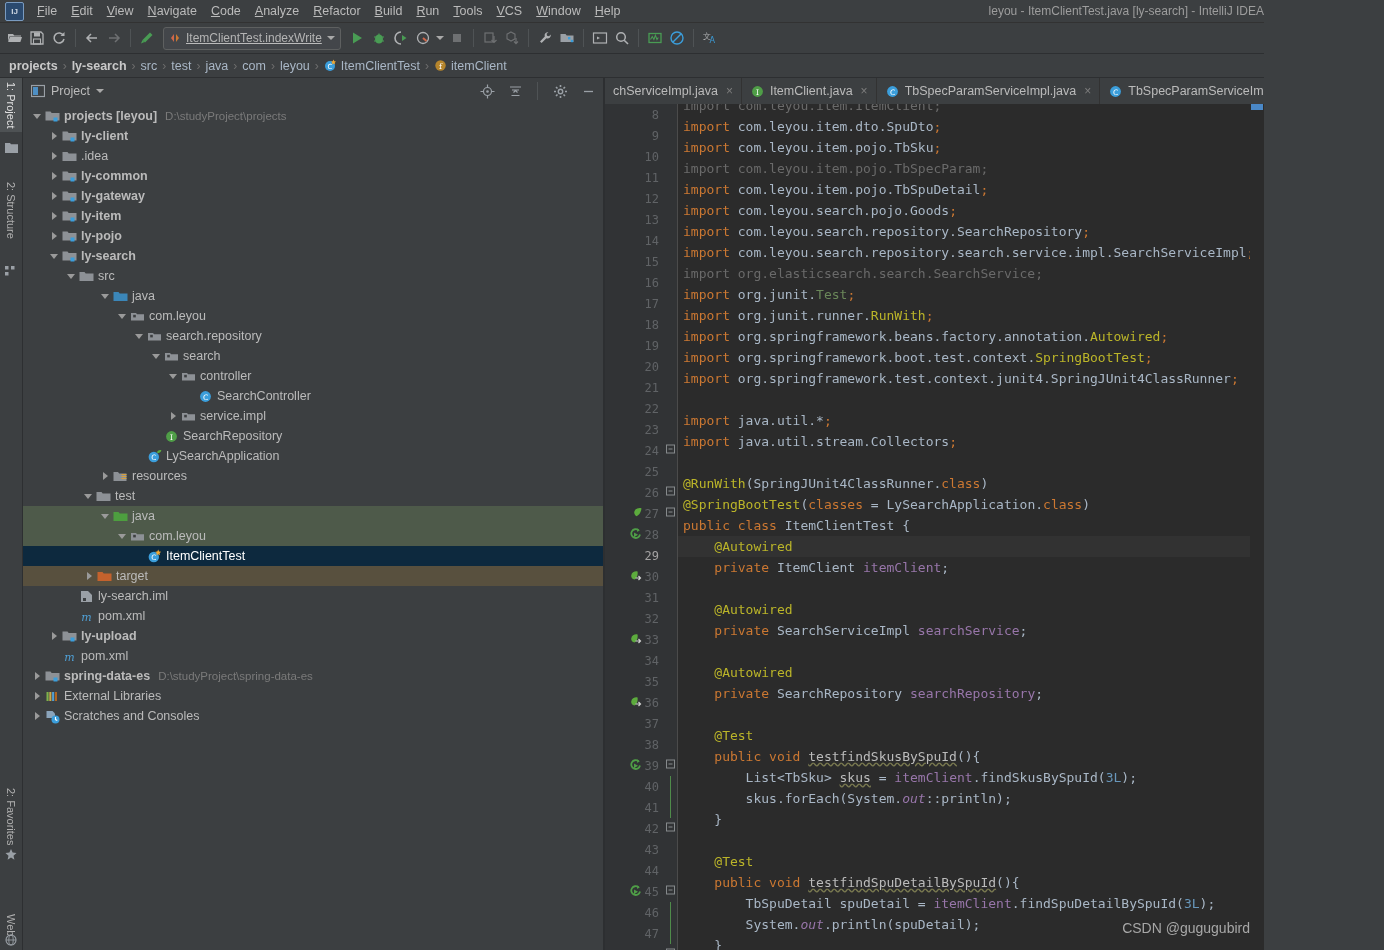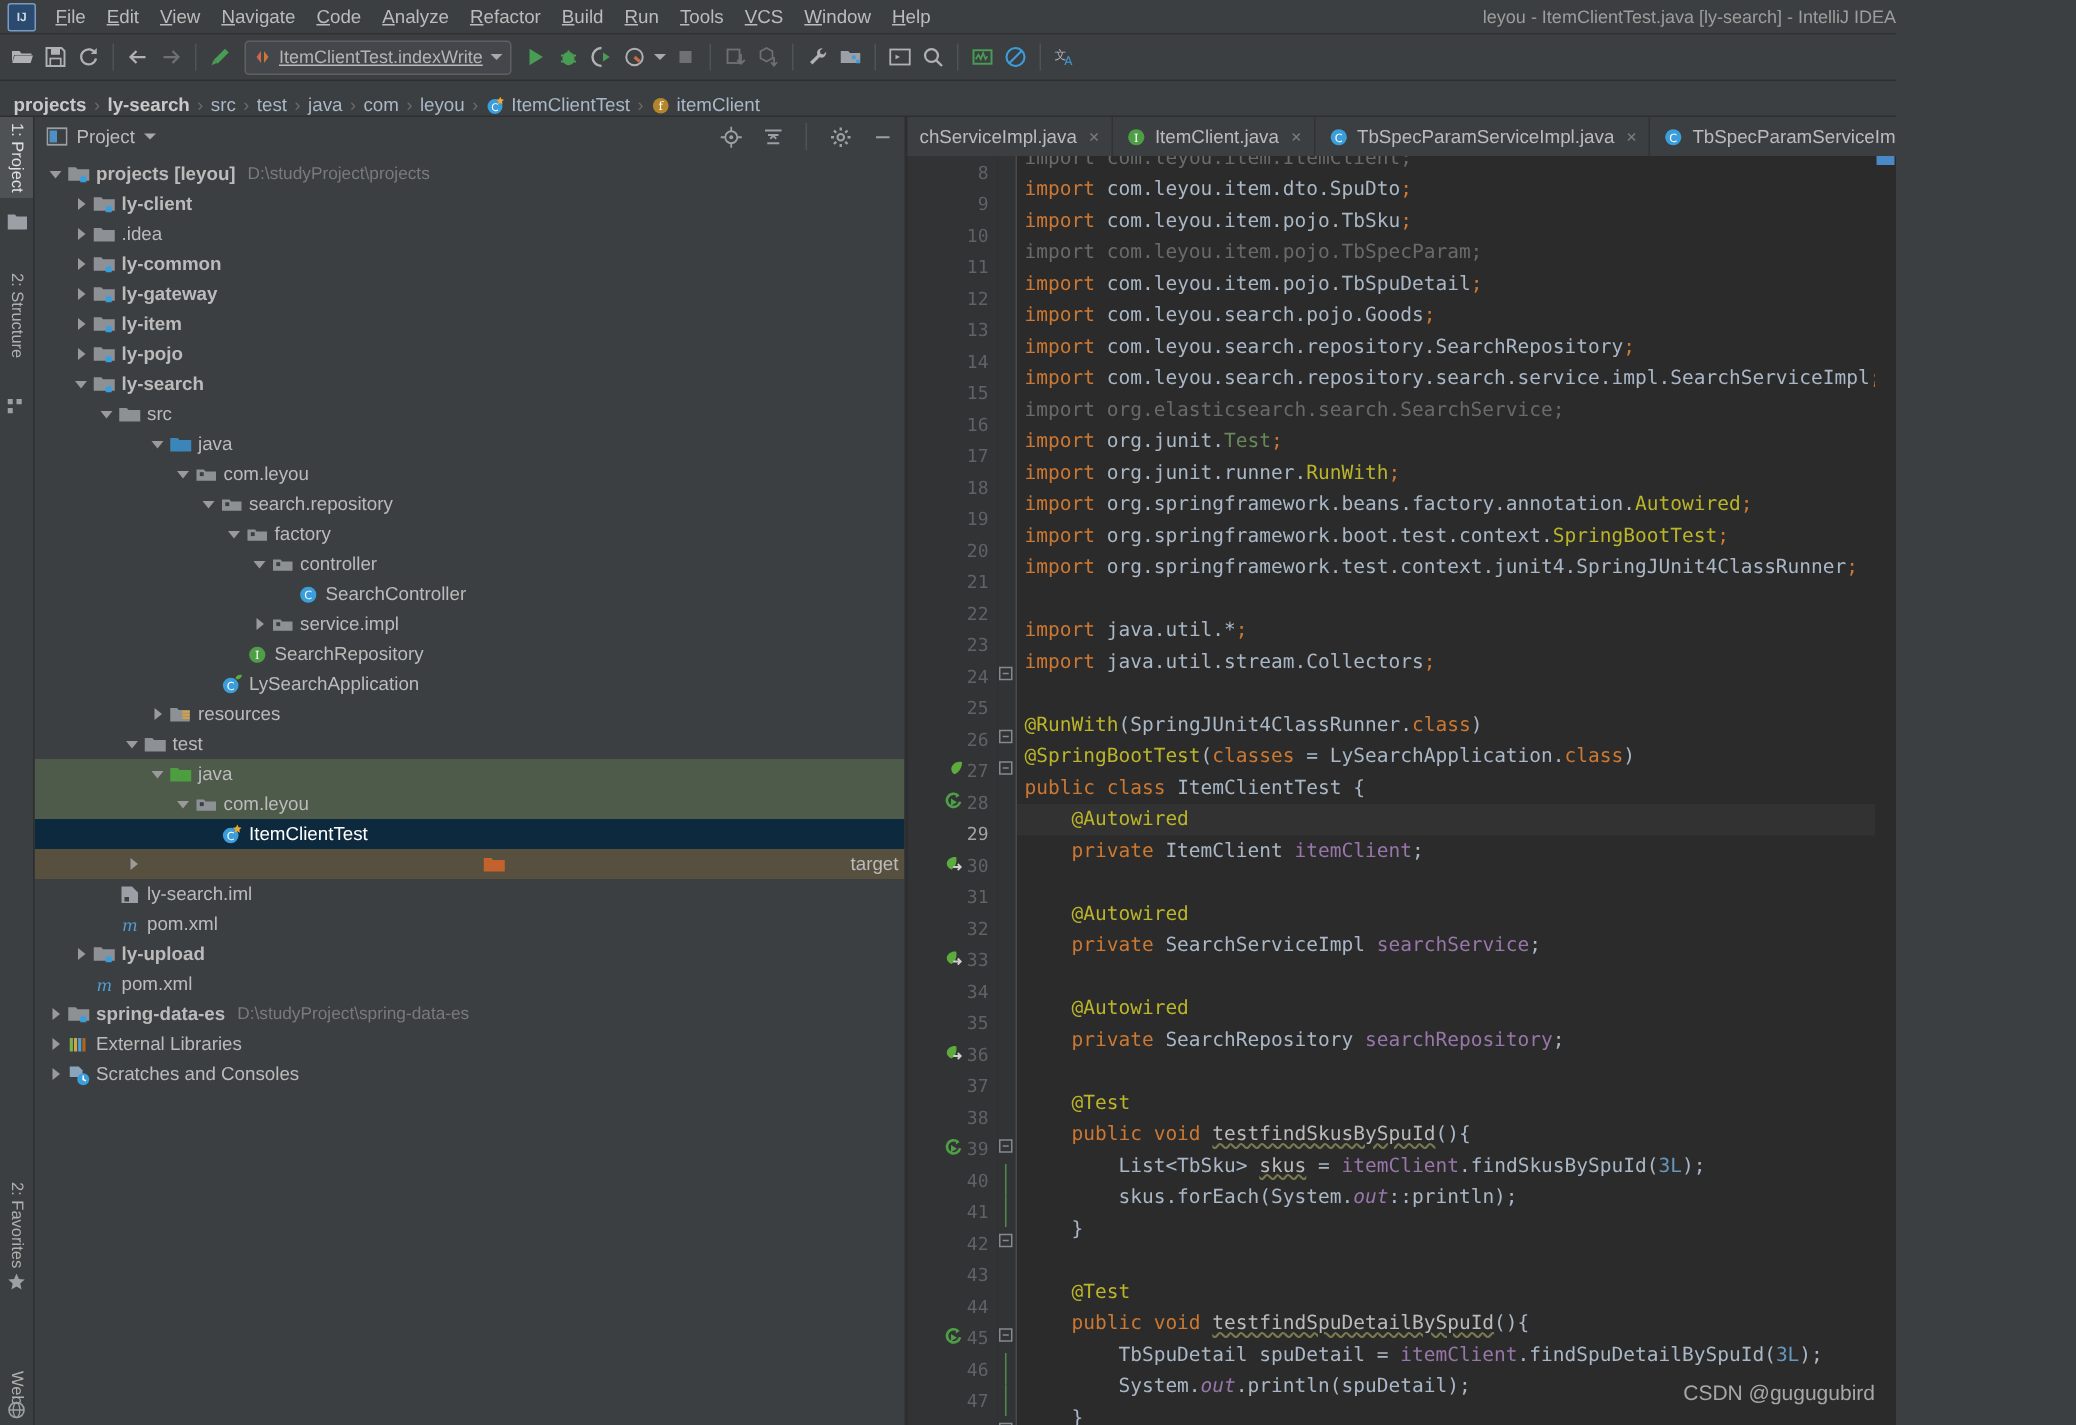--- a/index.html
+++ b/index.html
@@ -27,21 +27,21 @@
   .tb-btn{width:22px;height:22px;display:flex;align-items:center;justify-content:center;
           border-radius:2px;cursor:default;flex:none;}
   .tb-sep{width:1px;height:18px;background:#4f5355;margin:0 5px;flex:none;}
   .runcfg{display:flex;align-items:center;height:21px;border:1px solid #5e6060;
           border-radius:3px;padding:0 5px;margin:0 5px;background:#43464a;gap:5px;}
   .runcfg .cfg-text{font-size:12px;color:#b4b4b4;white-space:nowrap;}
   .caret{width:0;height:0;border-left:4px solid transparent;border-right:4px solid transparent;
          border-top:4px solid #a9a9a9;}
 
   
-  .crumbbar{height:23px;background:#3c3f41;display:flex;align-items:flex-end;
+  .crumbbar{height:23px;background:#3c3f41;display:flex;align-items:center;
             padding:0 6px;border-bottom:1px solid #2d2f31;gap:0;}
   .crumb{font-size:12.5px;color:#a9b7c6;padding:0 3px;cursor:default;display:flex;
          align-items:center;gap:4px;white-space:nowrap;}
   .crumb.bold{font-weight:bold;color:#c9c9c9;}
   .crumb-sep{color:#6d6d6d;font-size:12px;padding:0 2px;}
 
   
   .body-row{display:flex;height:876px;}
 
   
@@ -554,21 +554,21 @@
           <div class="node" style="padding-left: 127px;">
             <span class="arrow down">
               <i></i>
             </span>
             <span class="nicon">
               <svg width="15" height="15" viewBox="0 0 15 15">
                 <path d="M1 4h5l1.1 1.3h6.9V11.5H1z" fill="#8d9196"></path>
                 <rect x="3.2" y="5.8" width="2.6" height="2.6" fill="#3c3f41"></rect>
               </svg>
             </span>
-            <span class="nlabel">factory</span>
+            <span class="nlabel">search</span>
           </div>
           <div class="node" style="padding-left: 144px;">
             <span class="arrow down">
               <i></i>
             </span>
             <span class="nicon">
               <svg width="15" height="15" viewBox="0 0 15 15">
                 <path d="M1 4h5l1.1 1.3h6.9V11.5H1z" fill="#8d9196"></path>
                 <rect x="3.2" y="5.8" width="2.6" height="2.6" fill="#3c3f41"></rect>
               </svg>
@@ -668,21 +668,21 @@
             <span class="arrow"></span>
             <span class="nicon">
               <svg width="15" height="15" viewBox="0 0 15 15">
                 <circle cx="6.8" cy="8" r="5.2" fill="#3b9edb"></circle>
                 <text x="6.8" y="11" font-size="7.4" text-anchor="middle" fill="#fff" font-family="DejaVu Sans">C</text>
                 <path d="M11.2 0.6l.9 1.9 2 .3-1.5 1.4.4 2-1.8-1-1.8 1 .4-2L8.3 2.8l2-.3z" fill="#f0a732"></path>
               </svg>
             </span>
             <span class="nlabel">ItemClientTest</span>
           </div>
-          <div class="node brownrow" style="padding-left: 60px; justify-content: space-between;">
+          <div class="node brownrow" style="padding-left: 60px;">
             <span class="arrow right">
               <i></i>
             </span>
             <span class="nicon">
               <svg width="15" height="15" viewBox="0 0 15 15">
                 <path d="M0.5 3h5l1.2 1.4h7.8V12H0.5z" fill="#c4622d"></path>
               </svg>
             </span>
             <span class="nlabel">target</span>
           </div>

